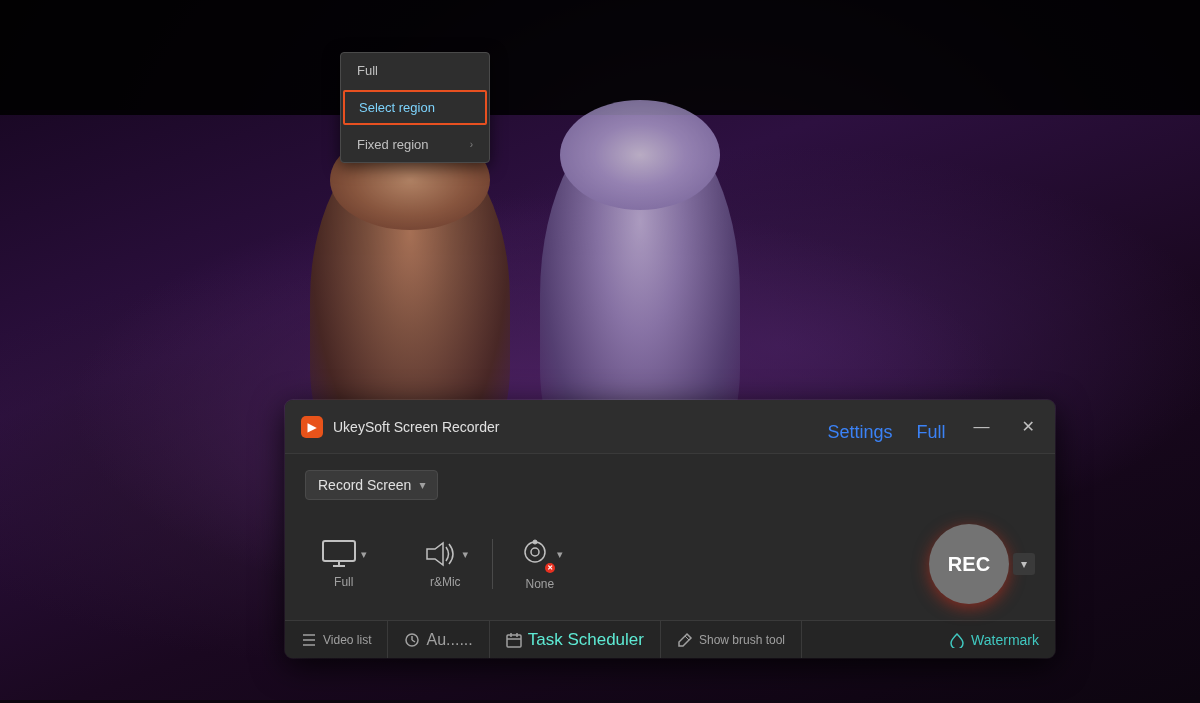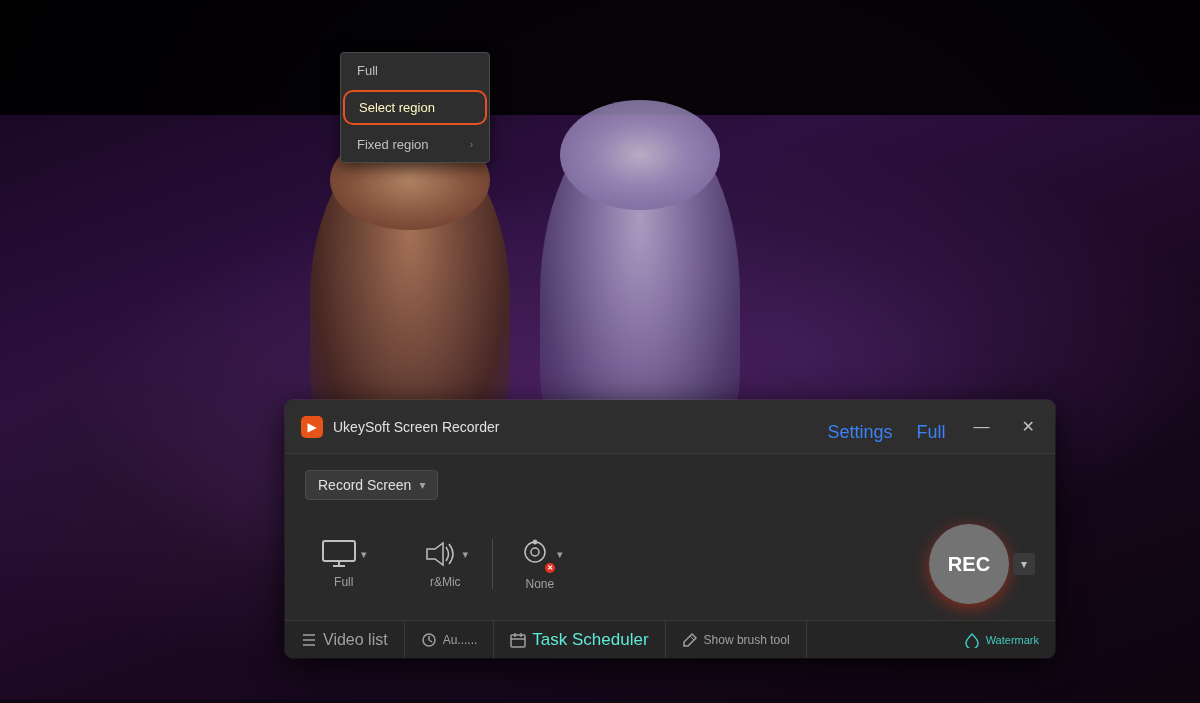--- a/index.html
+++ b/index.html
@@ -313,23 +313,23 @@
       cursor: pointer;
       display: flex;
       align-items: center;
       justify-content: space-between;
     }
 
     .menu-item.selected {
       background: transparent;
       border: 2px solid #e85020;
       margin: 2px;
-      border-radius: 10px;
+      border-radius: 2px;
       padding: 8px 14px;
-      color: #fef9c3;
+      color: #7dd3fc;
     }
 
     .menu-arrow {
       font-size: 10px;
       color: #808080;
     }
 
     
     .cam-with-x {
       position: relative;
@@ -439,29 +439,29 @@
 
   </div>
 
   <div class="bottom-bar">
     <div class="bottom-item">
       <svg width="16" height="14" viewBox="0 0 16 14">
         <line x1="2" y1="2" x2="14" y2="2" stroke="#a0a0a0" stroke-width="1.5"></line>
         <line x1="2" y1="7" x2="14" y2="7" stroke="#a0a0a0" stroke-width="1.5"></line>
         <line x1="2" y1="12" x2="14" y2="12" stroke="#a0a0a0" stroke-width="1.5"></line>
       </svg>
-      <span style="color:#a0a0a0;font-size:16px;">Video list</span>
+      <span style="color:#a0a0a0;font-size:12px;">Video list</span>
     </div>
     <div class="bottom-item">
       <svg width="16" height="16" viewBox="0 0 16 16">
         <circle cx="8" cy="8" r="6" stroke="#a0a0a0" stroke-width="1.5" fill="none"></circle>
         <line x1="8" y1="4" x2="8" y2="8" stroke="#a0a0a0" stroke-width="1.5"></line>
         <line x1="8" y1="8" x2="11" y2="10" stroke="#a0a0a0" stroke-width="1.5"></line>
       </svg>
-      <span style="color:#a0a0a0;font-size:12px;">Au......</span>
+      <span style="color:#a0a0a0;font-size:16px;">Au......</span>
     </div>
     <div class="bottom-item">
       <svg width="16" height="16" viewBox="0 0 16 16">
         <rect x="1" y="3" width="14" height="12" rx="1" stroke="#a0a0a0" stroke-width="1.5" fill="none"></rect>
         <line x1="1" y1="7" x2="15" y2="7" stroke="#a0a0a0" stroke-width="1.5"></line>
         <line x1="5" y1="1" x2="5" y2="5" stroke="#a0a0a0" stroke-width="1.5"></line>
         <line x1="11" y1="1" x2="11" y2="5" stroke="#a0a0a0" stroke-width="1.5"></line>
       </svg>
       <span style="color:#5eead4;font-size:17px;">Task Scheduler</span>
     </div>
@@ -469,21 +469,21 @@
       <svg width="16" height="16" viewBox="0 0 16 16">
         <path d="M10,2 L14,6 L6,14 L2,14 L2,10 Z" stroke="#a0a0a0" stroke-width="1.5" fill="none"></path>
         <line x1="8" y1="4" x2="12" y2="8" stroke="#a0a0a0" stroke-width="1"></line>
       </svg>
       <span style="color:#a0a0a0;font-size:12px;">Show brush tool</span>
     </div>
     <div class="bottom-item watermark">
       <svg width="16" height="16" viewBox="0 0 16 16">
         <path d="M8,2 Q14,8 14,11 A6,6 0 0,1 2,11 Q2,8 8,2Z" stroke="#40c8c0" stroke-width="1.5" fill="none"></path>
       </svg>
-      <span style="color:#40c8c0;font-size:11px;">Watermark</span>
+      <span style="color:#40c8c0;font-size:14px;">Watermark</span>
     </div>
   </div>
 
 </div>
 
 <div class="dropdown-menu">
   <div class="menu-item">
     <span>Full</span>
   </div>
   <div class="menu-item selected">

